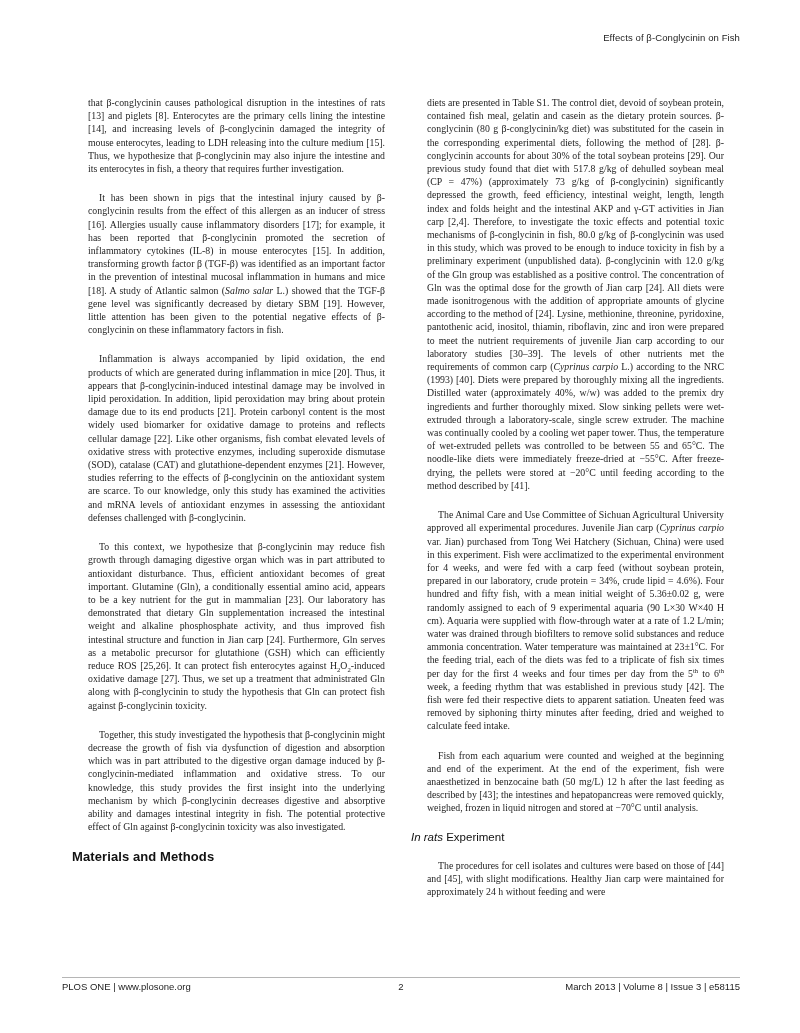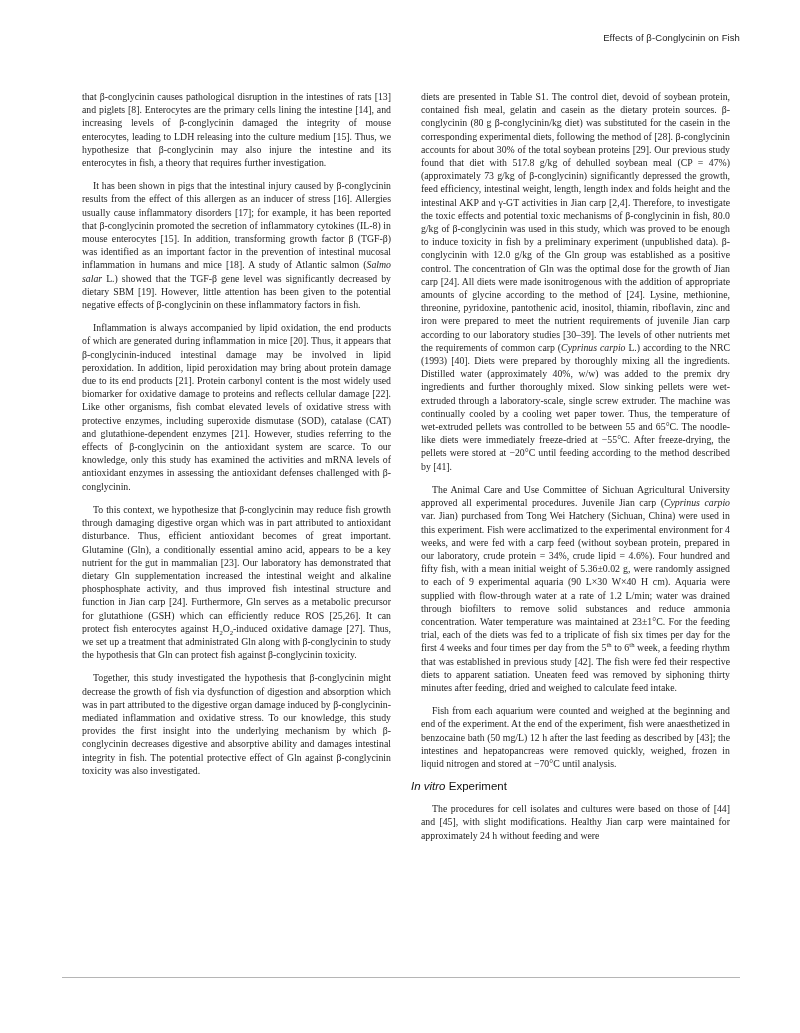--- a/index.html
+++ b/index.html
@@ -27,21 +27,21 @@
   .body-columns {
     position: absolute;
     top: 80px;
     left: 72px;
     right: 60px;
     display: flex;
     gap: 10px;
   }
   .column { width: 329px; }
   p.body-para {
-    margin: 10px;
+    margin: 16px;
     font-size: 9.8px;
     line-height: 13.2px;
     text-align: justify;
     text-justify: inter-word;
   }
   p.body-para:not(.continued) { text-indent: 11px; }
   sup, sub { font-size: 68%; line-height: 0; }
   .section-heading {
     font-family: "Liberation Sans", sans-serif;
     font-weight: bold;
@@ -87,26 +87,32 @@
 
   <div class="running-head">Effects of β-Conglycinin on Fish</div>
 
   <div class="body-columns">
     <div class="column">
         <p class="body-para continued">that β-conglycinin causes pathological disruption in the intestines of rats [13] and piglets [8]. Enterocytes are the primary cells lining the intestine [14], and increasing levels of β-conglycinin damaged the integrity of mouse enterocytes, leading to LDH releasing into the culture medium [15]. Thus, we hypothesize that β-conglycinin may also injure the intestine and its enterocytes in fish, a theory that requires further investigation.</p>
         <p class="body-para">It has been shown in pigs that the intestinal injury caused by β-conglycinin results from the effect of this allergen as an inducer of stress [16]. Allergies usually cause inflammatory disorders [17]; for example, it has been reported that β-conglycinin promoted the secretion of inflammatory cytokines (IL-8) in mouse enterocytes [15]. In addition, transforming growth factor β (TGF-β) was identified as an important factor in the prevention of intestinal mucosal inflammation in humans and mice [18]. A study of Atlantic salmon (<i>Salmo salar</i> L.) showed that the TGF-β gene level was significantly decreased by dietary SBM [19]. However, little attention has been given to the potential negative effects of β-conglycinin on these inflammatory factors in fish.</p>
         <p class="body-para">Inflammation is always accompanied by lipid oxidation, the end products of which are generated during inflammation in mice [20]. Thus, it appears that β-conglycinin-induced intestinal damage may be involved in lipid peroxidation. In addition, lipid peroxidation may bring about protein damage due to its end products [21]. Protein carbonyl content is the most widely used biomarker for oxidative damage to proteins and reflects cellular damage [22]. Like other organisms, fish combat elevated levels of oxidative stress with protective enzymes, including superoxide dismutase (SOD), catalase (CAT) and glutathione-dependent enzymes [21]. However, studies referring to the effects of β-conglycinin on the antioxidant system are scarce. To our knowledge, only this study has examined the activities and mRNA levels of antioxidant enzymes in assessing the antioxidant defenses challenged with β-conglycinin.</p>
         <p class="body-para">To this context, we hypothesize that β-conglycinin may reduce fish growth through damaging digestive organ which was in part attributed to antioxidant disturbance. Thus, efficient antioxidant becomes of great important. Glutamine (Gln), a conditionally essential amino acid, appears to be a key nutrient for the gut in mammalian [23]. Our laboratory has demonstrated that dietary Gln supplementation increased the intestinal weight and alkaline phosphosphate activity, and thus improved fish intestinal structure and function in Jian carp [24]. Furthermore, Gln serves as a metabolic precursor for glutathione (GSH) which can efficiently reduce ROS [25,26]. It can protect fish enterocytes against H<sub>2</sub>O<sub>2</sub>-induced oxidative damage [27]. Thus, we set up a treatment that administrated Gln along with β-conglycinin to study the hypothesis that Gln can protect fish against β-conglycinin toxicity.</p>
         <p class="body-para">Together, this study investigated the hypothesis that β-conglycinin might decrease the growth of fish via dysfunction of digestion and absorption which was in part attributed to the digestive organ damage induced by β-conglycinin-mediated inflammation and oxidative stress. To our knowledge, this study provides the first insight into the underlying mechanism by which β-conglycinin decreases digestive and absorptive ability and damages intestinal integrity in fish. The potential protective effect of Gln against β-conglycinin toxicity was also investigated.</p>
+        <h2 class="section-heading">Materials and Methods</h2>
       </div>
     <div class="column">
         <p class="body-para continued">diets are presented in Table S1. The control diet, devoid of soybean protein, contained fish meal, gelatin and casein as the dietary protein sources. β-conglycinin (80 g β-conglycinin/kg diet) was substituted for the casein in the corresponding experimental diets, following the method of [28]. β-conglycinin accounts for about 30% of the total soybean proteins [29]. Our previous study found that diet with 517.8 g/kg of dehulled soybean meal (CP = 47%) (approximately 73 g/kg of β-conglycinin) significantly depressed the growth, feed efficiency, intestinal weight, length, length index and folds height and the intestinal AKP and γ-GT activities in Jian carp [2,4]. Therefore, to investigate the toxic effects and potential toxic mechanisms of β-conglycinin in fish, 80.0 g/kg of β-conglycinin was used in this study, which was proved to be enough to induce toxicity in fish by a preliminary experiment (unpublished data). β-conglycinin with 12.0 g/kg of the Gln group was established as a positive control. The concentration of Gln was the optimal dose for the growth of Jian carp [24]. All diets were made isonitrogenous with the addition of appropriate amounts of glycine according to the method of [24]. Lysine, methionine, threonine, pyridoxine, pantothenic acid, inositol, thiamin, riboflavin, zinc and iron were prepared to meet the nutrient requirements of juvenile Jian carp according to our laboratory studies [30–39]. The levels of other nutrients met the requirements of common carp (<i>Cyprinus carpio</i> L.) according to the NRC (1993) [40]. Diets were prepared by thoroughly mixing all the ingredients. Distilled water (approximately 40%, w/w) was added to the premix dry ingredients and further thoroughly mixed. Slow sinking pellets were wet-extruded through a laboratory-scale, single screw extruder. The machine was continually cooled by a cooling wet paper tower. Thus, the temperature of wet-extruded pellets was controlled to be between 55 and 65°C. The noodle-like diets were immediately freeze-dried at −55°C. After freeze-drying, the pellets were stored at −20°C until feeding according to the method described by [41].</p>
         <p class="body-para">The Animal Care and Use Committee of Sichuan Agricultural University approved all experimental procedures. Juvenile Jian carp (<i>Cyprinus carpio</i> var. Jian) purchased from Tong Wei Hatchery (Sichuan, China) were used in this experiment. Fish were acclimatized to the experimental environment for 4 weeks, and were fed with a carp feed (without soybean protein, prepared in our laboratory, crude protein = 34%, crude lipid = 4.6%). Four hundred and fifty fish, with a mean initial weight of 5.36±0.02 g, were randomly assigned to each of 9 experimental aquaria (90 L×30 W×40 H cm). Aquaria were supplied with flow-through water at a rate of 1.2 L/min; water was drained through biofilters to remove solid substances and reduce ammonia concentration. Water temperature was maintained at 23±1°C. For the feeding trial, each of the diets was fed to a triplicate of fish six times per day for the first 4 weeks and four times per day from the 5<sup>th</sup> to 6<sup>th</sup> week, a feeding rhythm that was established in previous study [42]. The fish were fed their respective diets to apparent satiation. Uneaten feed was removed by siphoning thirty minutes after feeding, dried and weighed to calculate feed intake.</p>
         <p class="body-para">Fish from each aquarium were counted and weighed at the beginning and end of the experiment. At the end of the experiment, fish were anaesthetized in benzocaine bath (50 mg/L) 12 h after the last feeding as described by [43]; the intestines and hepatopancreas were removed quickly, weighed, frozen in liquid nitrogen and stored at −70°C until analysis.</p>
-        <h3 class="subsection-heading"><i>In vitro</i> Experiment</h3>
+        <h3 class="subsection-heading"><i>In rats</i> Experiment</h3>
         <p class="body-para">The procedures for cell isolates and cultures were based on those of [44] and [45], with slight modifications. Healthy Jian carp were maintained for approximately 24 h without feeding and were</p>
       </div>
   </div>
 
   <div class="footer-rule"></div>
 
+  <div class="footer">
+    <span class="left">PLOS ONE | www.plosone.org</span>
+    <span class="mid">2</span>
+    <span class="right">March 2013 | Volume 8 | Issue 3 | e58115</span>
+  </div>
 
 </div>
 
 </body></html>

